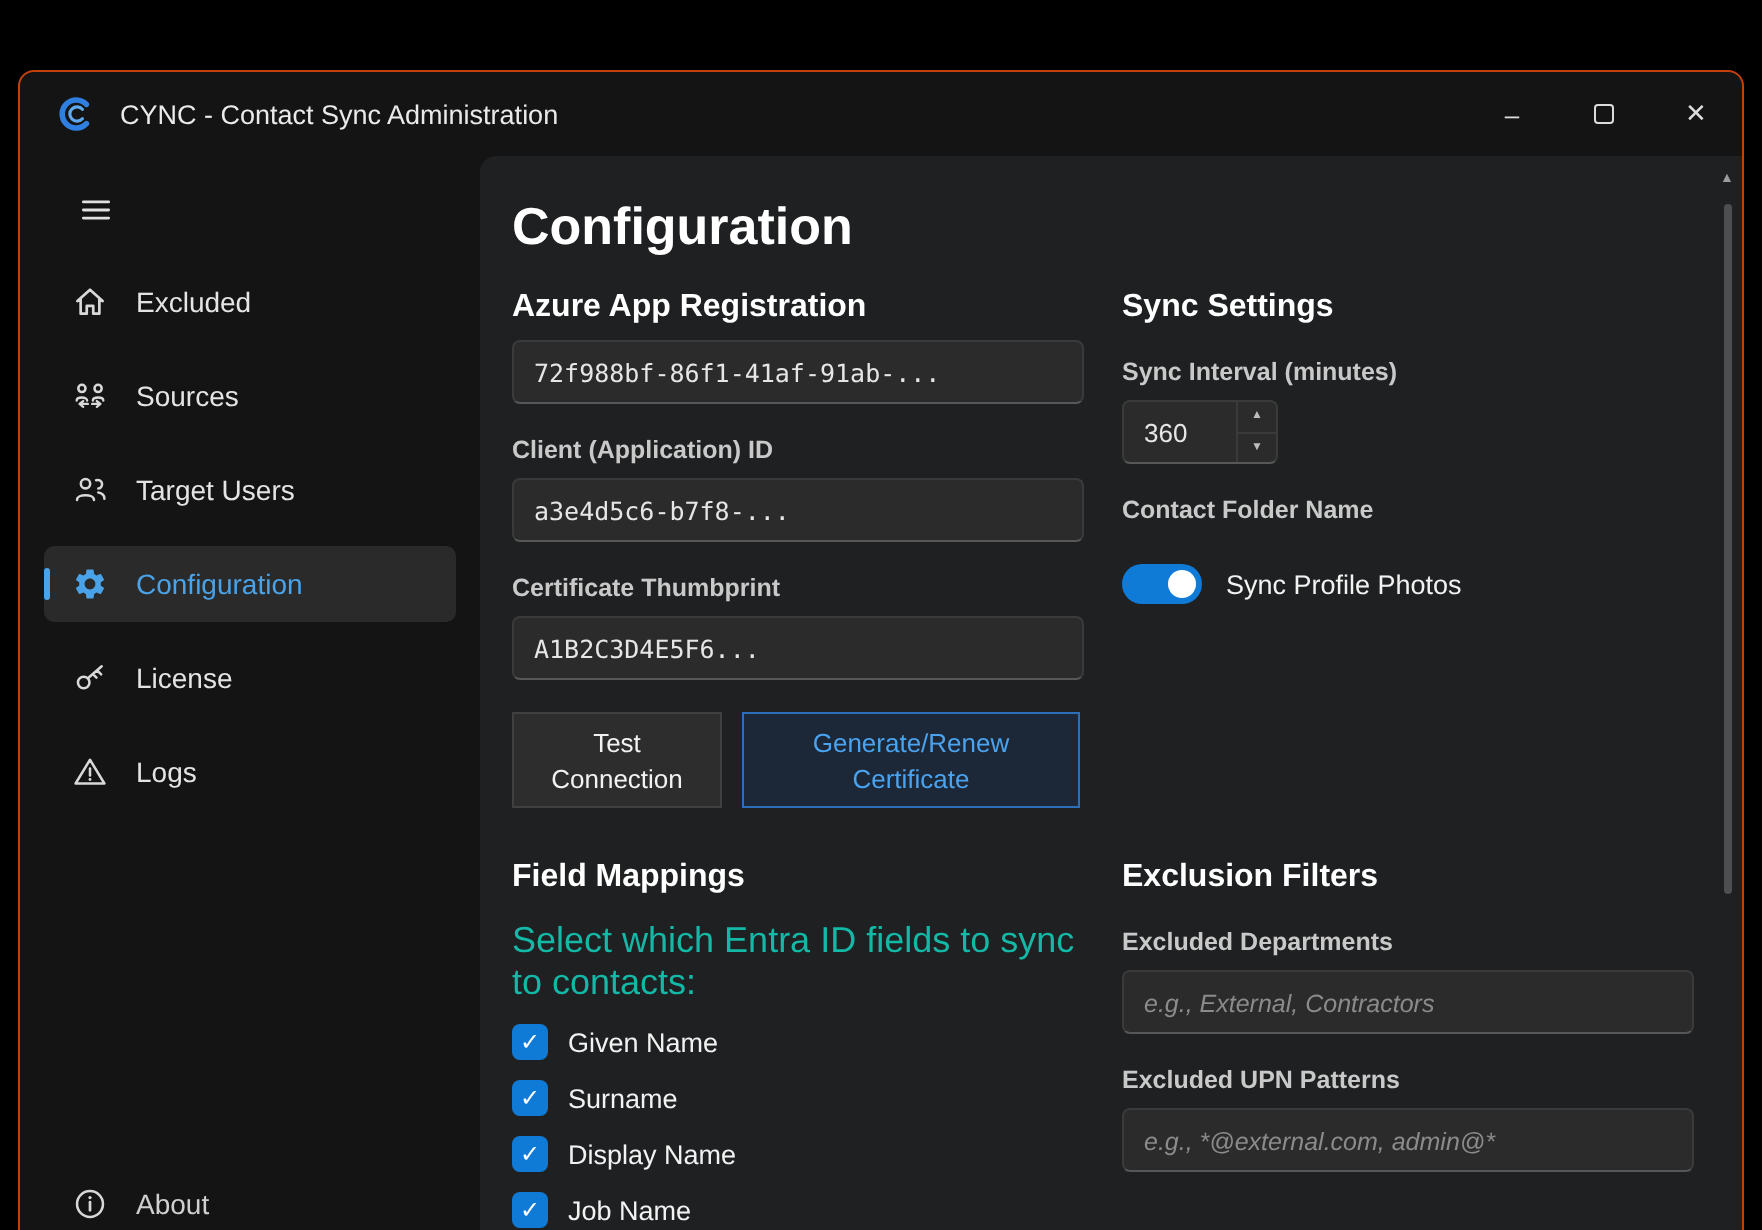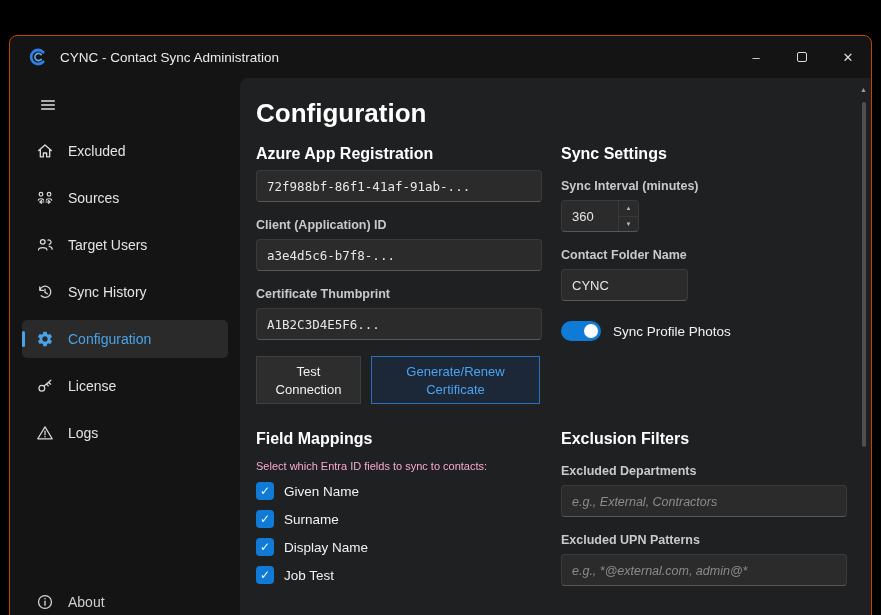--- a/index.html
+++ b/index.html
@@ -71,21 +71,21 @@
 
   .input-short { width:127px; }
 
   .toggle-row { margin-top:20px; display:flex; align-items:center; gap:12px; }
   .toggle { width:40px; height:20px; border-radius:10px; background:#0f7bd7; position:relative;
             cursor:default; }
   .toggle-knob { position:absolute; right:3px; top:3px; width:14px; height:14px;
                  border-radius:50%; background:#ffffff; }
   .toggle-label { font-size:13.5px; color:#f2f2f2; }
 
-  .desc-text { margin-top:12px; font-size:11px; color:#f9a8d4; }
+  .desc-text { margin-top:12px; font-size:18px; color:#14b8a6; }
   .check-rows { margin-top:8px; }
   .check-row { display:flex; align-items:center; gap:10px; height:22px; margin-top:6px; }
   .checkbox { width:18px; height:18px; border-radius:4px; background:#0f7bd7; display:flex;
               align-items:center; justify-content:center; color:#fff; font-size:12px;
               font-weight:700; cursor:default; }
   .check-label { font-size:13.5px; color:#f2f2f2; }
 
   .scrollbar { position:absolute; right:2px; top:6px; bottom:6px; width:10px; }
   .scroll-arrow { position:absolute; top:2px; left:1px; font-size:7px; color:#9b9b9b; }
   .scroll-thumb { position:absolute; top:18px; left:3px; width:4px; height:345px;
@@ -151,29 +151,20 @@
           <span class="nav-icon">
             <svg viewBox="0 0 20 20" width="18" height="18">
                 <circle cx="7.5" cy="6.5" r="2.6" fill="none" stroke="currentColor" stroke-width="1.4"></circle>
                 <path d="M2.8 15.5 c0-3.4 9.4-3.4 9.4 0" fill="none" stroke="currentColor" stroke-width="1.4" stroke-linecap="round"></path>
                 <path d="M13.4 4.6 a2.4 2.4 0 1 1 1.2 4.6 M14.6 11.4 c2.4 0.4 3.4 1.8 3.4 3.4" fill="none" stroke="currentColor" stroke-width="1.4" stroke-linecap="round"></path>
               </svg>
           </span>
           <span>Target Users</span>
         </div>
 
-        <div class="nav-item">
-          <span class="nav-icon">
-            <svg viewBox="0 0 20 20" width="18" height="18">
-                <path d="M4.2 8.2 A6.2 6.2 0 1 1 5.8 14.2 M4.2 4.2 V8.2 H8.2" fill="none" stroke="currentColor" stroke-width="1.4" stroke-linecap="round" stroke-linejoin="round"></path>
-                <path d="M10 6.8 V10.4 L12.6 12" fill="none" stroke="currentColor" stroke-width="1.4" stroke-linecap="round"></path>
-              </svg>
-          </span>
-          <span>Sync History</span>
-        </div>
 
         <div class="nav-item selected">
           <span class="nav-icon">
             <svg viewBox="0 0 24 24" width="18" height="18">
                 <path fill="currentColor" d="M19.14 12.94c.04-.3.06-.61.06-.94 0-.32-.02-.64-.07-.94l2.03-1.58c.18-.14.23-.41.12-.61l-1.92-3.32c-.12-.22-.37-.29-.59-.22l-2.39.96c-.5-.38-1.03-.7-1.62-.94l-.36-2.54c-.04-.24-.24-.41-.48-.41h-3.84c-.24 0-.43.17-.47.41l-.36 2.54c-.59.24-1.13.57-1.62.94l-2.39-.96c-.22-.08-.47 0-.59.22L2.74 8.87c-.12.21-.08.47.12.61l2.03 1.58c-.05.3-.09.63-.09.94s.02.64.07.94l-2.03 1.58c-.18.14-.23.41-.12.61l1.92 3.32c.12.22.37.29.59.22l2.39-.96c.5.38 1.03.7 1.62.94l.36 2.54c.05.24.24.41.48.41h3.84c.24 0 .44-.17.47-.41l.36-2.54c.59-.24 1.13-.56 1.62-.94l2.39.96c.22.08.47 0 .59-.22l1.92-3.32c.12-.22.07-.47-.12-.61l-2.01-1.58zM12 15.6c-1.98 0-3.6-1.62-3.6-3.6s1.62-3.6 3.6-3.6 3.6 1.62 3.6 3.6-1.62 3.6-3.6 3.6z"></path>
               </svg>
           </span>
           <span>Configuration</span>
         </div>
 
@@ -243,21 +234,20 @@
               <span class="spin-btn spin-up">
                 <span>▲</span>
               </span>
               <span class="spin-btn">
                 <span>▼</span>
               </span>
             </span>
           </div>
 
           <div class="field-label">Contact Folder Name</div>
-          <input class="text-input input-short" type="text" value="CYNC" style="">
 
           <div class="toggle-row">
             <span class="toggle">
               <span class="toggle-knob"></span>
             </span>
             <span class="toggle-label">Sync Profile Photos</span>
           </div>
         </div>
 
         <div class="row2">
@@ -280,21 +270,21 @@
             <div class="check-row">
               <span class="checkbox">
                 <span>✓</span>
               </span>
               <span class="check-label">Display Name</span>
             </div>
             <div class="check-row">
               <span class="checkbox">
                 <span>✓</span>
               </span>
-              <span class="check-label">Job Test</span>
+              <span class="check-label">Job Name</span>
             </div>
           </div>
         </div>
 
         <div class="row2">
           <div class="section-heading">Exclusion Filters</div>
 
           <div class="field-label">Excluded Departments</div>
           <input class="text-input ph-input" type="text" placeholder="e.g., External, Contractors" style="">
 

